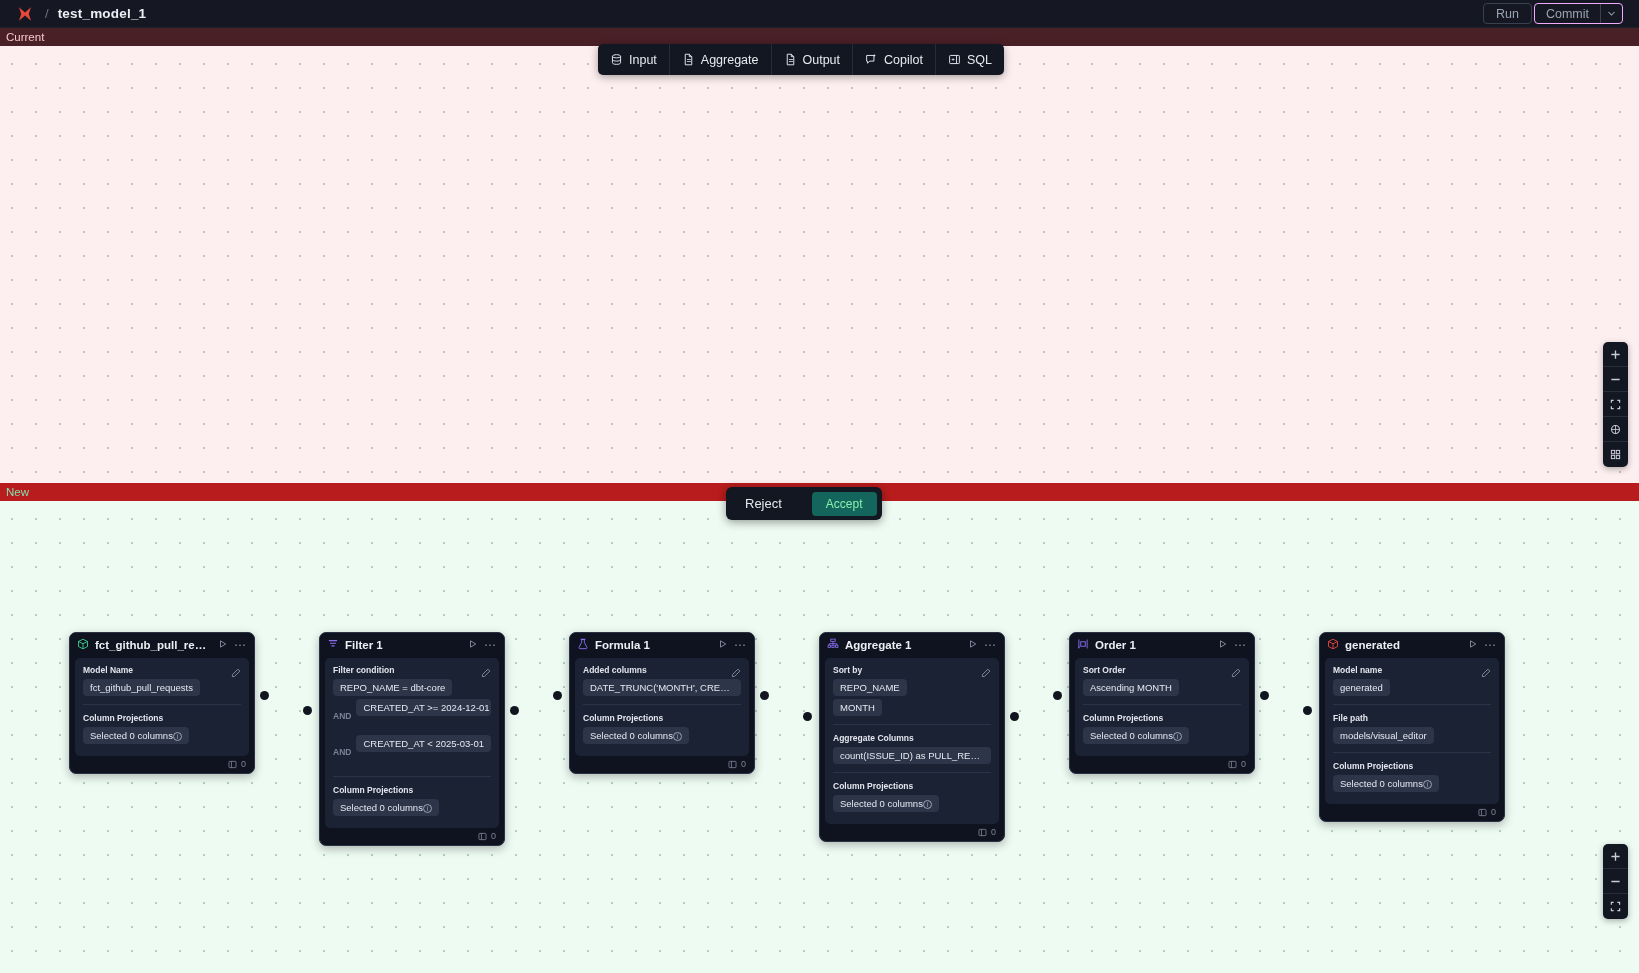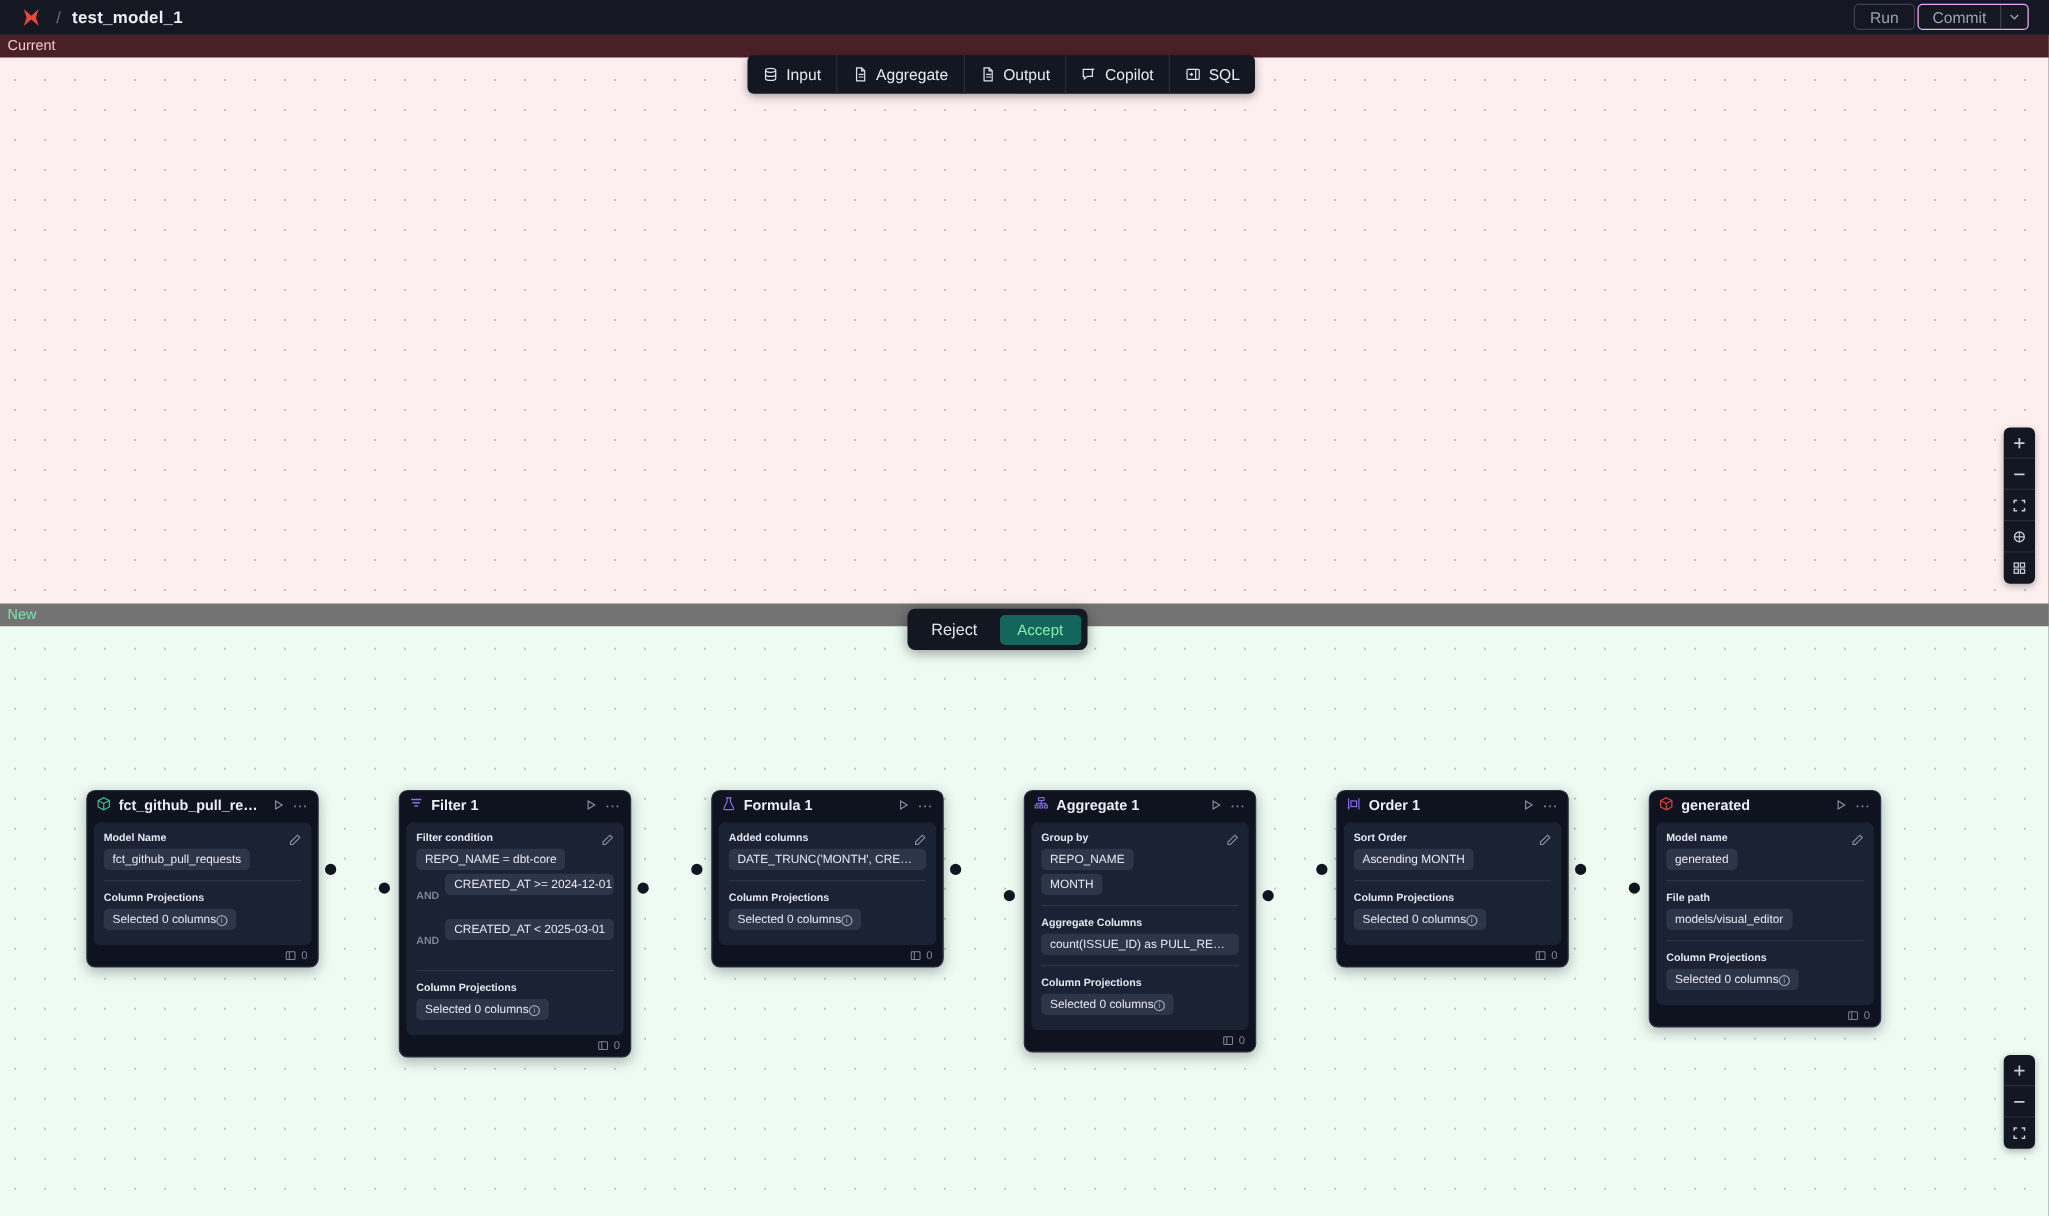--- a/index.html
+++ b/index.html
@@ -42,21 +42,21 @@
     background-size: 24px 24px;
   }
   .dots-new { background-image: radial-gradient(circle, rgba(40,90,70,.28) 1px, transparent 1px); }
 
   .band {
     position: absolute; left: 0; width: 1639px; height: 18px;
     display: flex; align-items: center; padding-left: 6px;
     font-size: 11.5px; z-index: 30;
   }
   .band-current { top: 28px; background: #4a2027; color: #f7c6cc; }
-  .band-new { top: 483px; background: #737373; color: #7fe3b0; }
+  .band-new { top: 483px; background: #b91c1c; color: #7fe3b0; }
 
   
   .node-toolbar {
     position: absolute; top: 44px; left: 598px; height: 31px;
     background: #131722; border-radius: 5px;
     display: flex; align-items: stretch; z-index: 50;
     box-shadow: 0 2px 8px rgba(0,0,0,.35);
   }
   .nt-item {
     display: flex; align-items: center; gap: 6px;
@@ -77,21 +77,21 @@
   .zc-btn {
     height: 25px; display: flex; align-items: center; justify-content: center;
     color: #c8ccd6; border-bottom: 1px solid #272d3b;
   }
   .zc-btn:last-child { border-bottom: none; }
 
   
   .decide {
     position: absolute; top: 487px; left: 726px; z-index: 55;
     background: #131722; border-radius: 6px;
-    display: flex; align-items: flex-end; gap: 4px; padding: 4px 5px;
+    display: flex; align-items: flex-end; gap: 16px; padding: 4px 5px;
     box-shadow: 0 2px 10px rgba(0,0,0,.4);
   }
   .btn-reject {
     background: transparent; color: #e6e8ee; font-size: 13px;
     border: none; border-radius: 4px; padding: 5px 14px; font-family: inherit;
   }
   .btn-accept {
     background: #14665c; color: #86efac; font-size: 12px;
     border: none; border-radius: 4px; padding: 5px 14px; font-family: inherit;
   }
@@ -453,21 +453,21 @@
     </span>
     <span class="node-dots">⋯</span>
   </div>
   <div class="node-body">
     <div class="sec">
       <span class="pencil">
         <svg width="10" height="10" viewBox="0 0 12 12">
             <path d="M8.3 1.4 10.6 3.7 4 10.3H1.7V8z" stroke="#8a91a3" fill="none" stroke-width="1.1"></path>
           </svg>
       </span>
-      <div class="sec-label">Group by</div>
+      <div class="sec-label">Sort by</div>
       <span class="chip chip-grp">REPO_NAME</span>
       <span class="chip chip-grp">MONTH</span>
     </div>
     <div class="sec">
       <div class="sec-label">Aggregate Columns</div>
       <span class="chip chip-grp">count(ISSUE_ID) as PULL_REQUEST_…</span>
     </div>
     <div class="sec">
       <div class="sec-label">Column Projections</div>
       <span class="chip chip-grp"><span>Selected 0 columns</span><i class="info-i">i</i></span>

